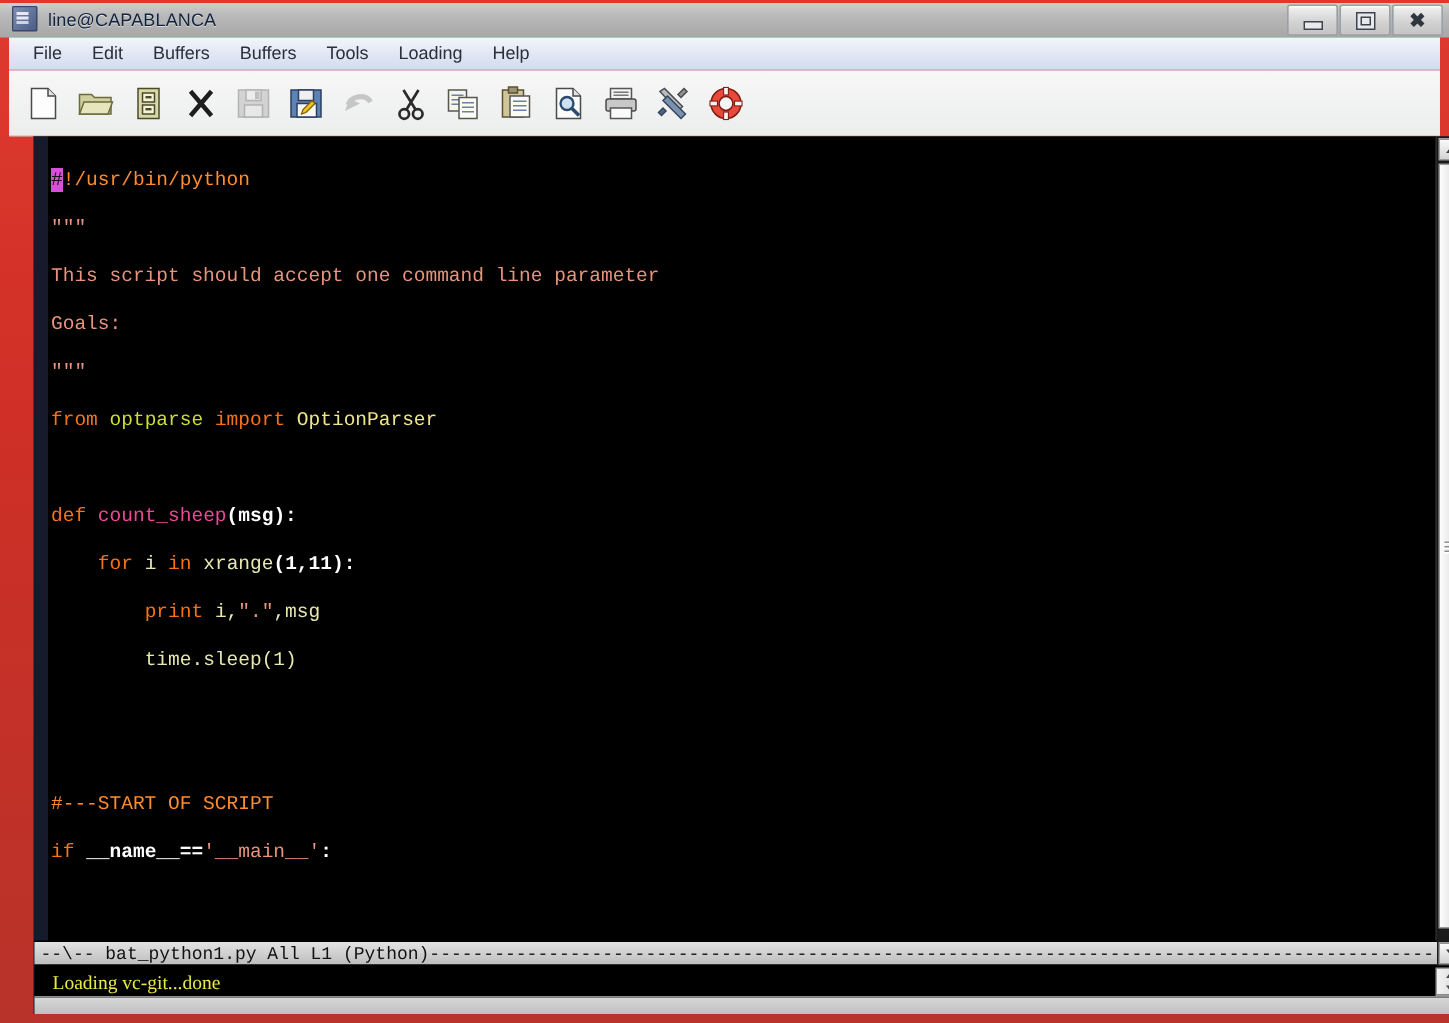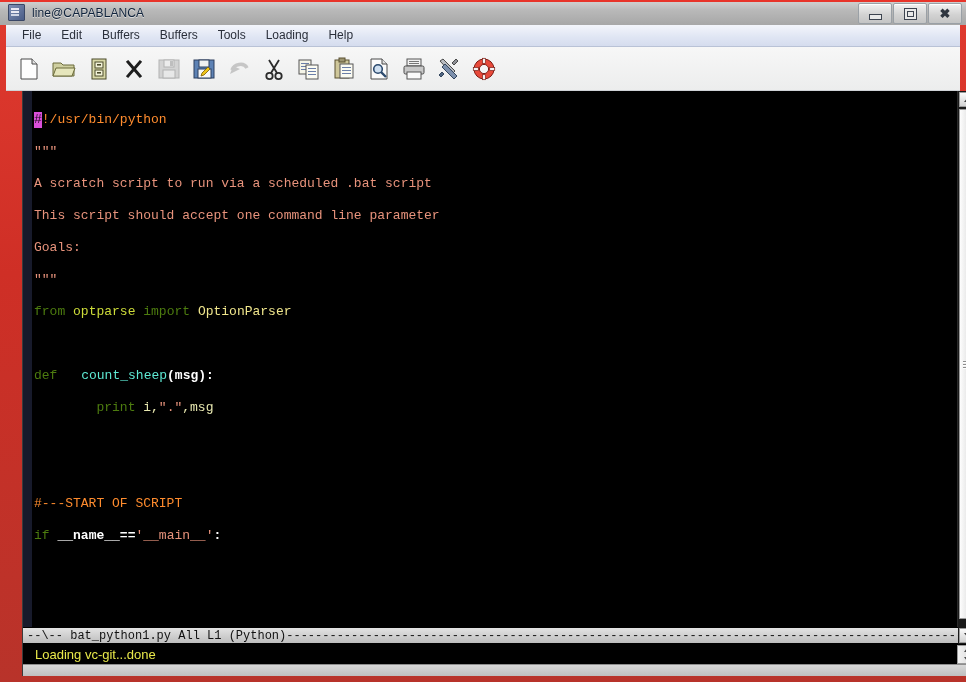--- a/index.html
+++ b/index.html
@@ -90,24 +90,24 @@
     position:absolute;left:9px;top:0;right:19px;height:553px;
     background:#000;overflow:hidden;
   }
   .code{
     position:absolute;left:2px;top:5px;right:0;
     font-family:"Liberation Mono","DejaVu Sans Mono",monospace;
     font-size:13px;line-height:16px;
     white-space:pre;color:#dcdcdc;
   }
   .ln{height:16px;white-space:pre;}
-  .kw{color:#4d7c0f;}
+  .kw{color:#f97316;}
   .str{color:#e8937c;}
   .com{color:#ff8c2e;}
-  .fn{color:#5eead4;margin-left:16px;}
+  .fn{color:#ec4899;}
   .mod{color:#cddc39;}
   .cls{color:#f0e68c;margin-top:23px;}
   .var{color:#e8e8b0;}
   .txt{color:#ffffff;font-weight:bold;}
   .cursor{
     background:#d94fd9;color:#1a0a1a;display:inline-block;
   }
 
   
   .modeline{
@@ -115,21 +115,21 @@
     background:linear-gradient(180deg,#e3e3e3,#bdbdbd);
     border-top:1px solid #000;border-bottom:1px solid #000;
     font-family:"Liberation Mono","DejaVu Sans Mono",monospace;
     font-size:12px;line-height:17px;color:#111;
     white-space:nowrap;overflow:hidden;box-sizing:border-box;
     padding-left:4px;
   }
   .echo{
     position:absolute;left:0;bottom:12px;width:935px;height:19px;
     background:#000;
-    font-family:Liberation Sans, sans-serif;
+    font-family:Liberation Serif, serif;
     font-size:13px;line-height:19px;color:#e8e84a;
     white-space:pre;padding-left:12px;box-sizing:border-box;overflow:hidden;
   }
   .echo-sb{
     position:absolute;right:0;bottom:12px;width:19px;height:19px;
     background:linear-gradient(90deg,#f2f2f2,#d6d6d6);
     border:1px solid #9b9b9b;box-sizing:border-box;
     display:flex;flex-direction:column;align-items:center;justify-content:space-between;
   }
   .echo-sb i{display:block;width:0;height:0;border-left:3px solid transparent;border-right:3px solid transparent;}
@@ -327,28 +327,29 @@
   </div>
 
   <div class="frame">
 
     <div class="fringe"></div>
 
     <div class="textarea">
       <div class="code">
 <div class="ln"><span class="cursor">#</span><span class="com">!/usr/bin/python</span></div>
 <div class="ln"><span class="str">"""</span></div>
-<div class="ln"><span class="str">A scratch script to run via a scheduled .bat script</span></div>
 <div class="ln"><span class="str">This script should accept one command line parameter</span></div>
 <div class="ln"><span class="str">Goals:</span></div>
 <div class="ln"><span class="str">"""</span></div>
 <div class="ln"><span class="kw">from</span> <span class="mod">optparse</span> <span class="kw">import</span> <span class="cls">OptionParser</span></div>
 <div class="ln"> </div>
 <div class="ln"><span class="kw">def</span> <span class="fn">count_sheep</span><span class="txt">(msg):</span></div>
+<div class="ln">    <span class="kw">for</span> <span class="var">i</span> <span class="kw">in</span> <span class="var">xrange</span><span class="txt">(1,11):</span></div>
 <div class="ln">        <span class="kw">print</span> <span class="var">i,</span><span class="str">"."</span><span class="var">,msg</span></div>
+<div class="ln">        <span class="var">time.sleep(1)</span></div>
 <div class="ln"> </div>
 <div class="ln"> </div>
 <div class="ln"><span class="com">#---START OF SCRIPT</span></div>
 <div class="ln"><span class="kw">if</span> <span class="txt">__name__==</span><span class="str">'__main__'</span><span class="txt">:</span></div>
 
 
 
 
 
 

